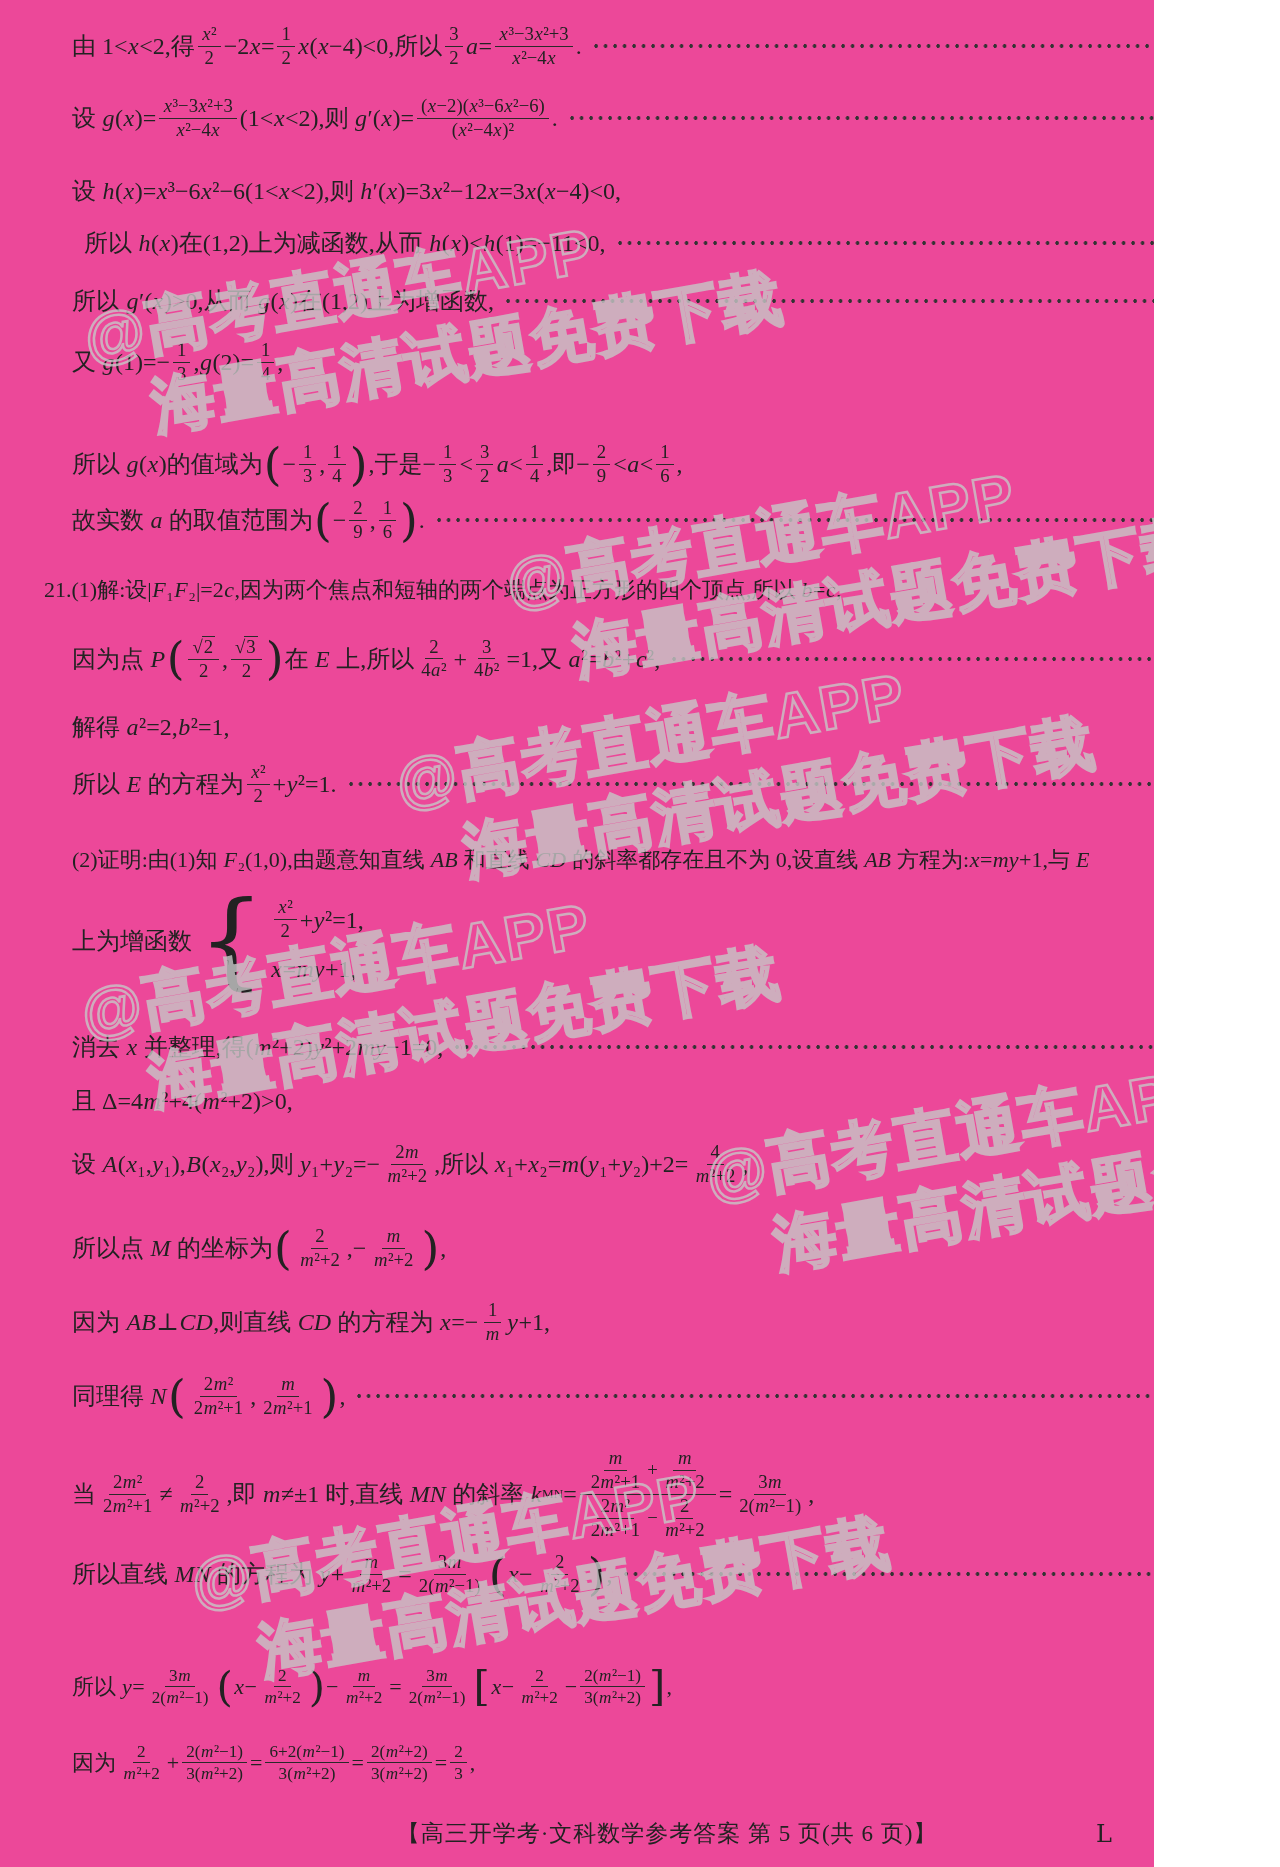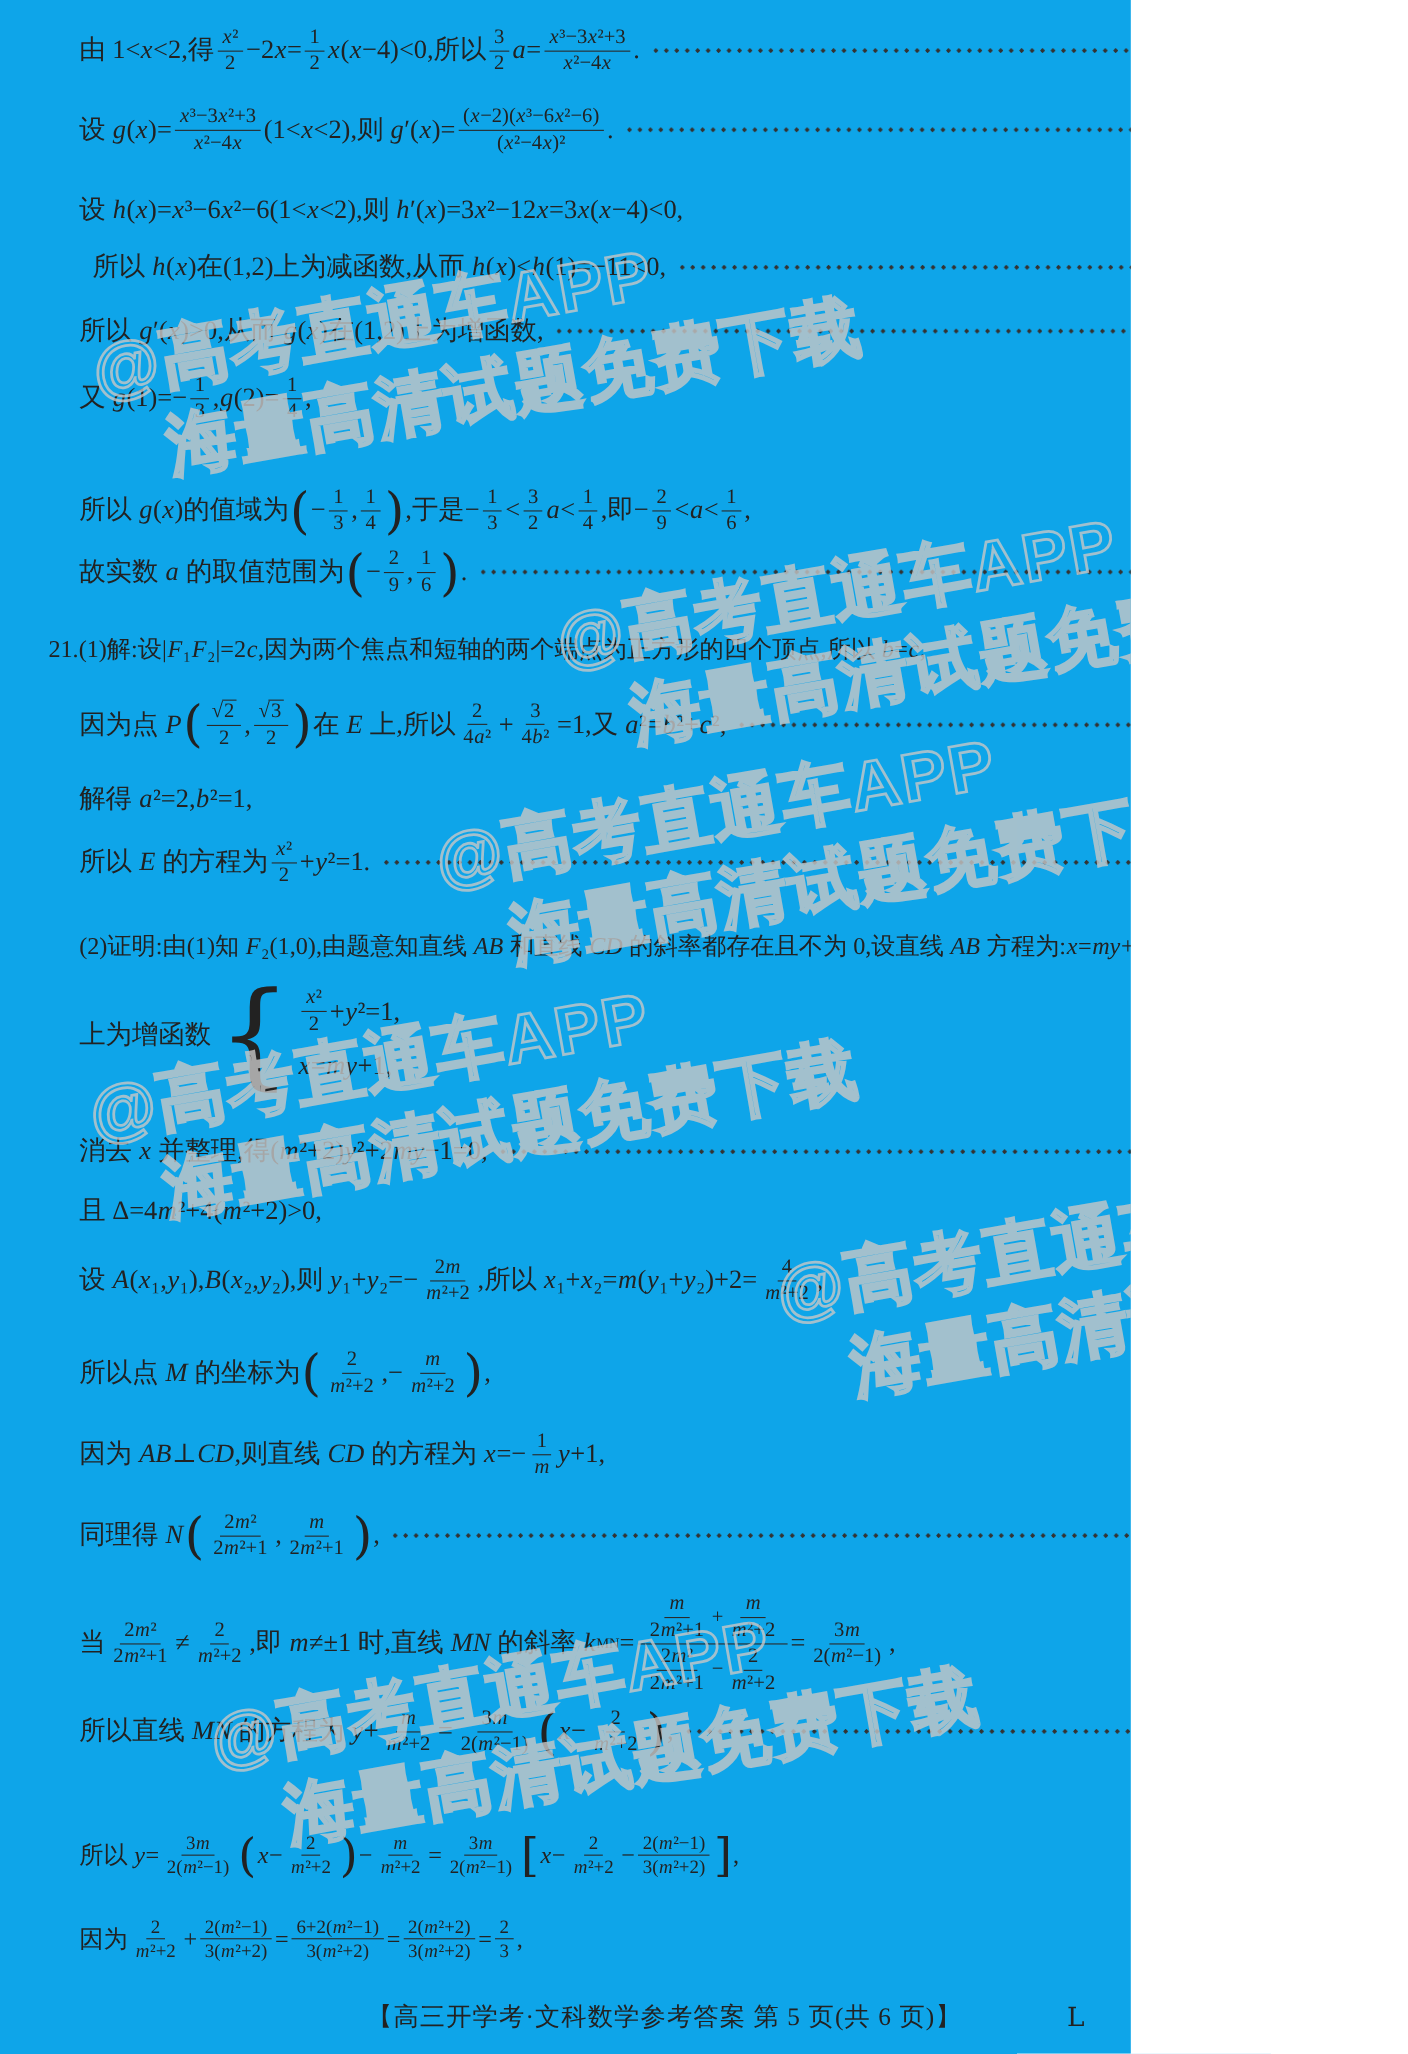--- a/index.html
+++ b/index.html
@@ -1,19 +1,19 @@
 <!DOCTYPE html>
 <html><head>
 <meta charset="utf-8">
 <style>
   html,body{margin:0;padding:0;background:#ffffff;}
   #page{
     position:relative;
-    width:1028px;height:1867px;
-    background:#0ea5e9;
+    width:1154px;height:1867px;
+    background:#ec4899;
     overflow:hidden;
     font-family:"Liberation Serif","DejaVu Serif",serif;
     color:#222;
   }
   
   .line{
     position:absolute;
     left:72px;width:1160px;
     display:flex;align-items:center;
     white-space:nowrap;

